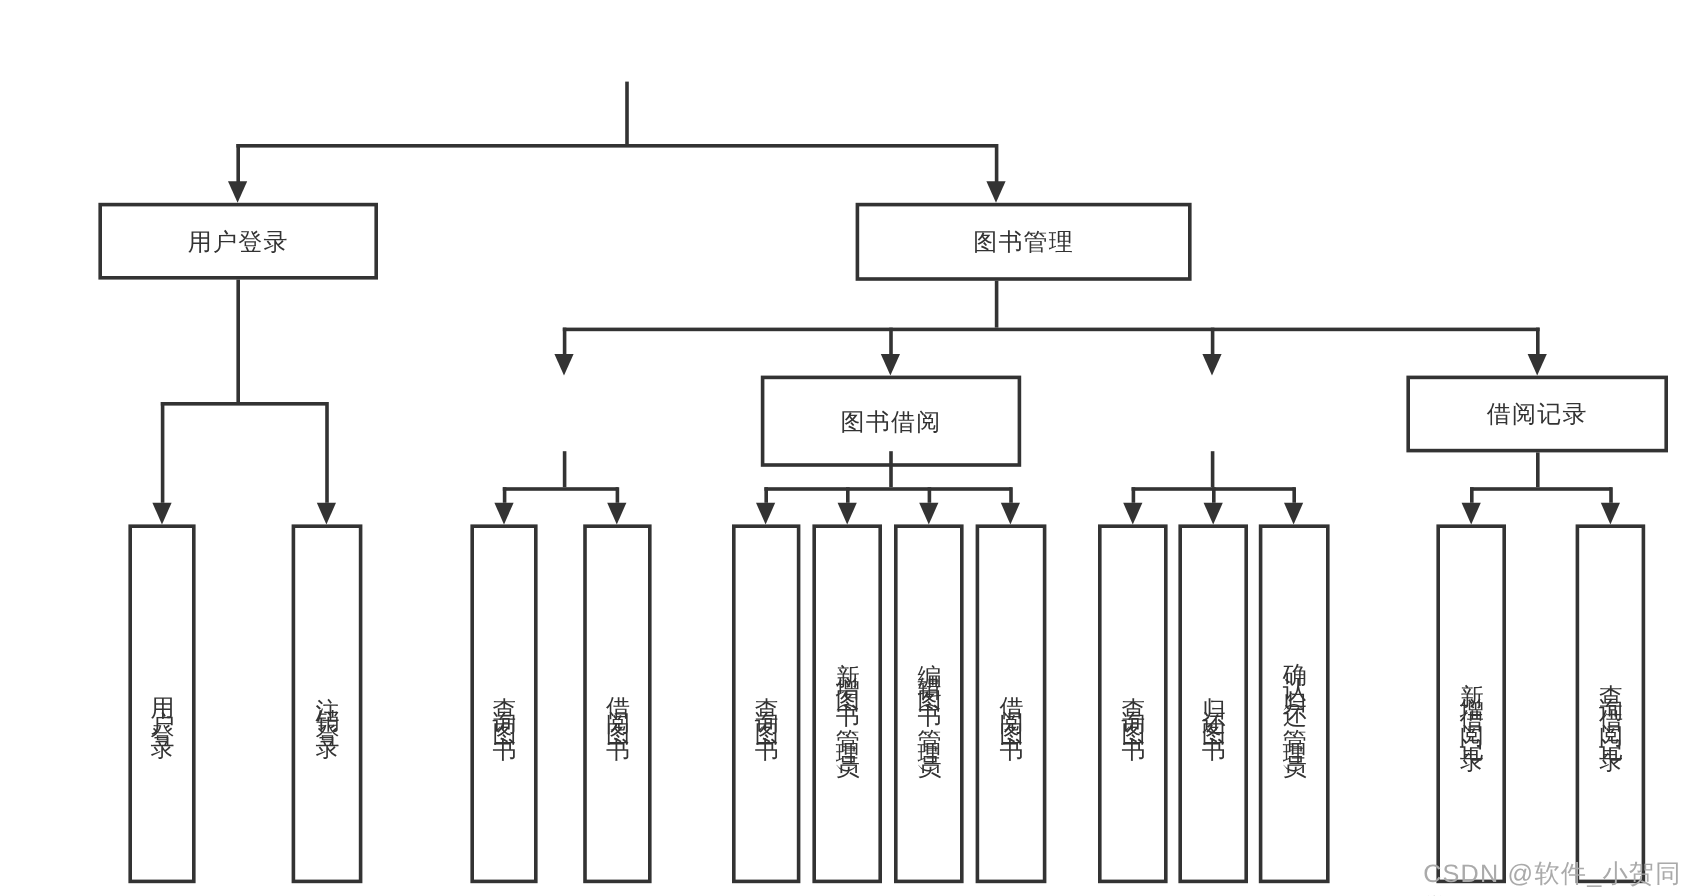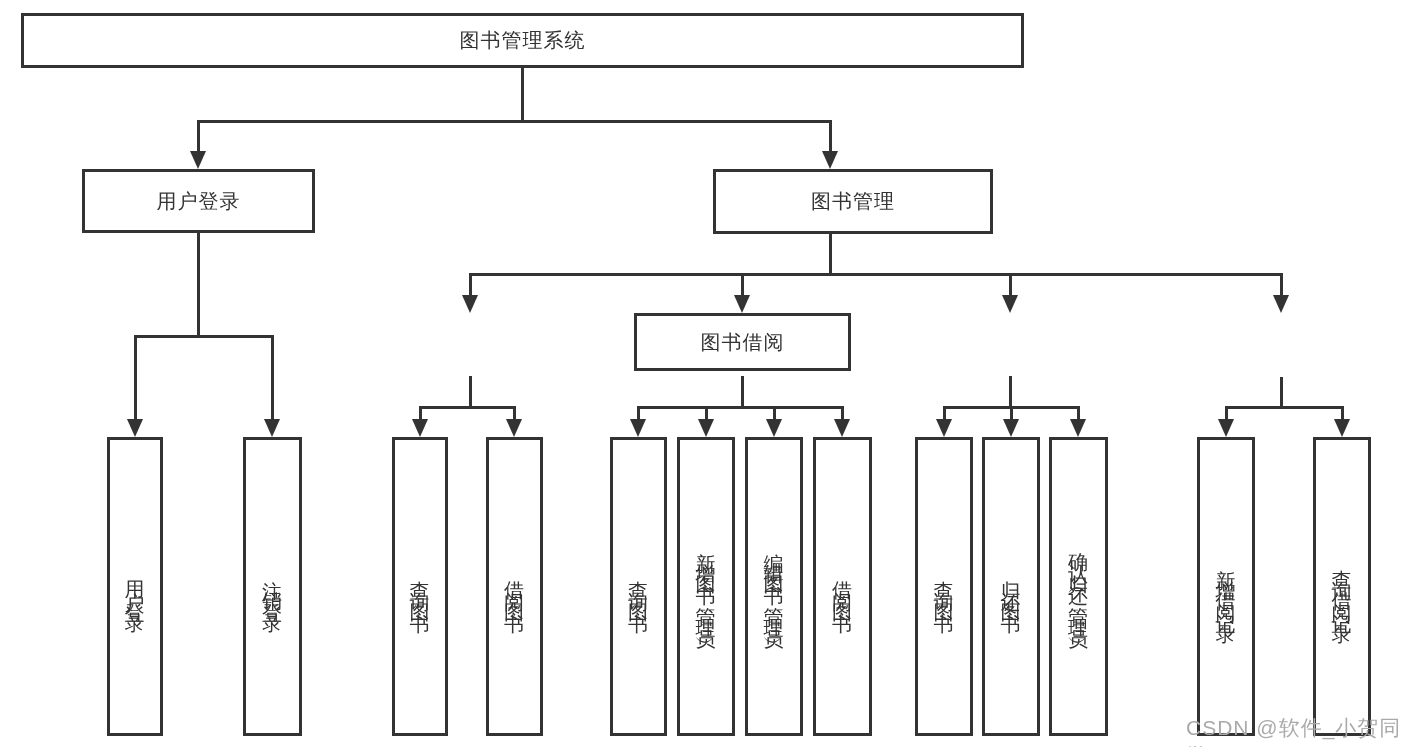--- a/index.html
+++ b/index.html
@@ -50,38 +50,38 @@
     font-size:21px;
     color:var(--wm);
     letter-spacing:1px;
   }
 </style>
 </head>
 <body>
 
 <div class="canvas">
 
-  <div class="box" style="left:21px;top:13px;width:1003px;height:55px">
-    <span>图书管理系统</span>
-  </div>
 
   <div class="box" style="left:82px;top:169px;width:233px;height:64px">
     <span>用户登录</span>
   </div>
 
   <div class="box" style="left:713px;top:169px;width:280px;height:65px">
     <span>图书管理</span>
   </div>
 
 
-  <div class="box" style="left:634px;top:313px;width:217px;height:58px">
+  <div class="box" style="left:634px;top:313px;width:217px;height:76px">
     <span>图书借阅</span>
   </div>
 
 
+  <div class="box" style="left:1172px;top:313px;width:218px;height:64px">
+    <span>借阅记录</span>
+  </div>
 
   <div class="box vbox" style="left:107px;top:437px;width:56px;height:299px">
     <span>用户登录</span>
   </div>
   <div class="box vbox" style="left:243px;top:437px;width:59px;height:299px">
     <span>注销登录</span>
   </div>
 
   <div class="box vbox" style="left:392px;top:437px;width:56px;height:299px">
     <span>查询图书</span>

